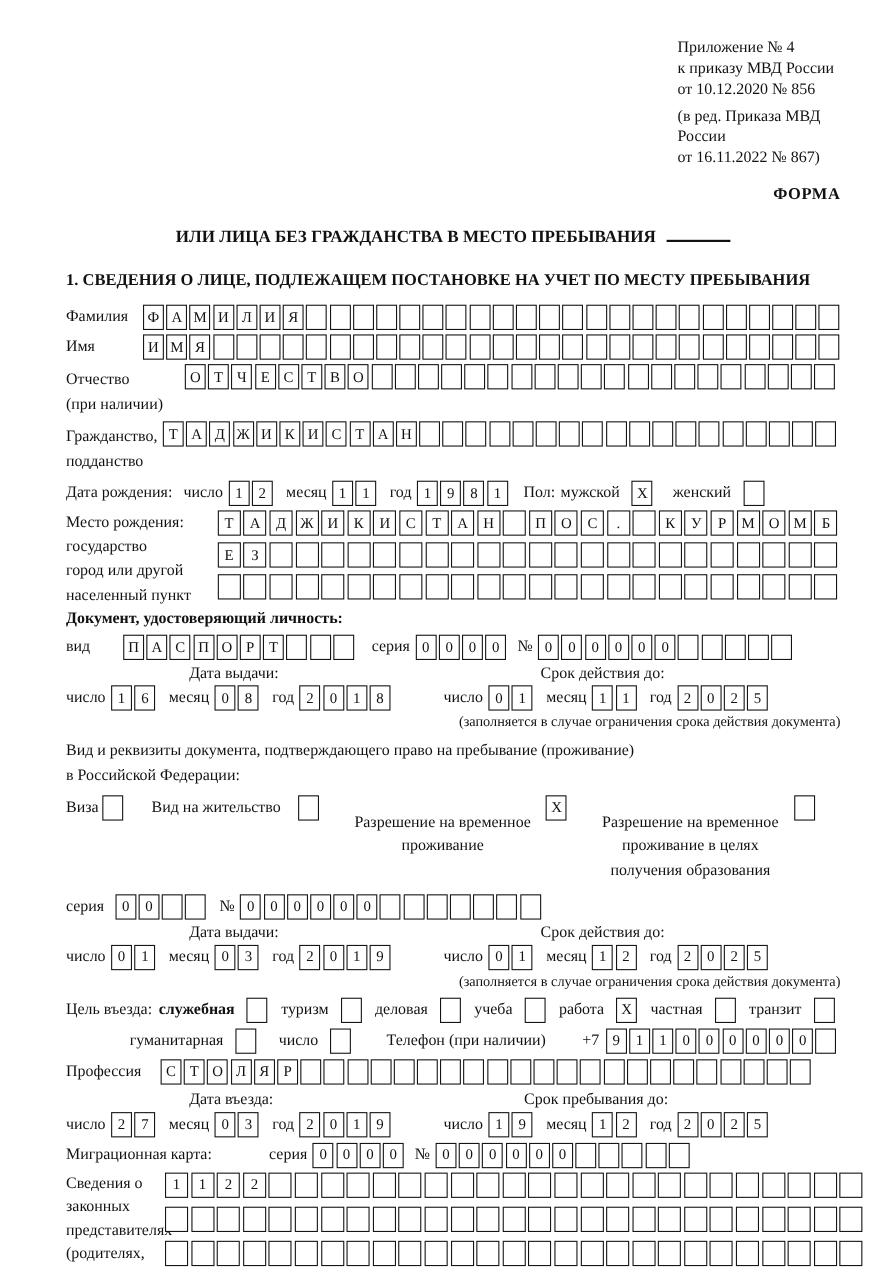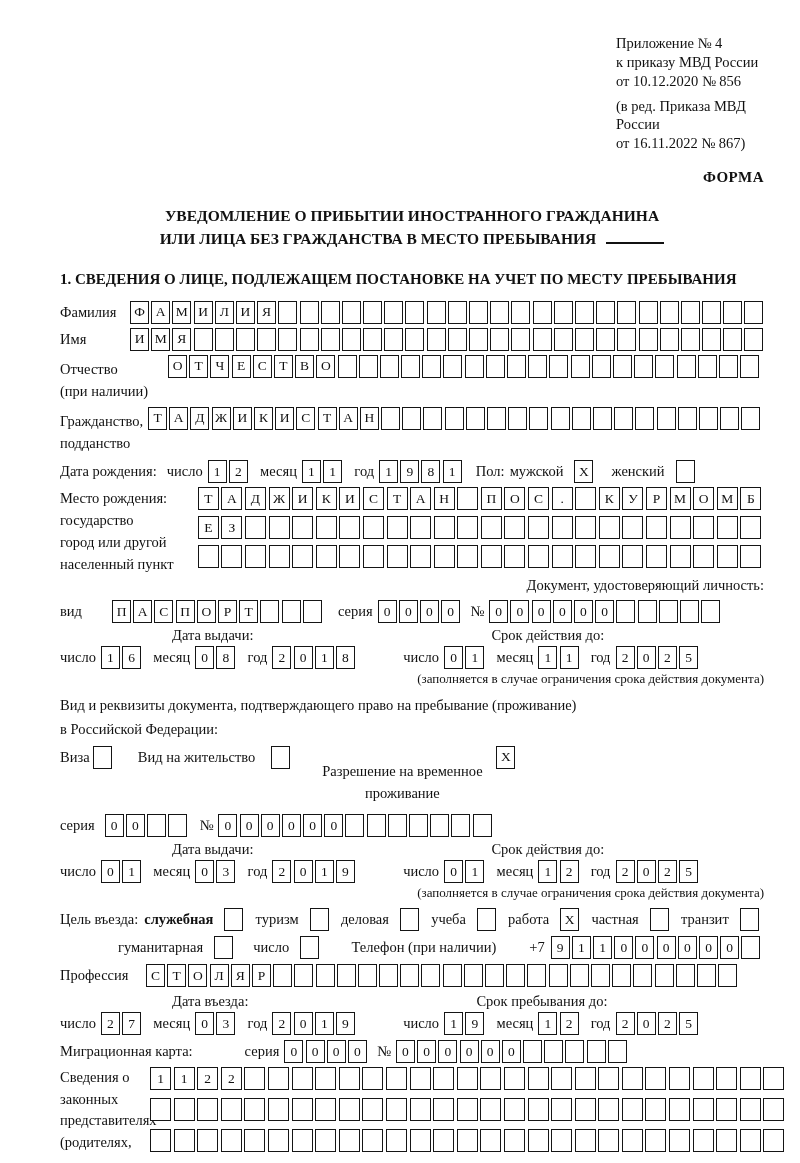--- a/index.html
+++ b/index.html
@@ -42,42 +42,41 @@
   .opts{display:flex;margin:5px 0 10px;}
   .opt{display:flex;align-items:flex-start;}
   .opt+.opt{margin-left:24px;}
   .opt .t{padding-top:3px;white-space:nowrap;margin-right:8px;}
   .opt .tc{text-align:center;padding-top:3px;margin-right:8px;line-height:1.5;margin-top:12px;}
   .prow{display:flex;align-items:flex-start;margin-bottom:5px;}
   .prow>*{flex:none;}
   .bp{display:flex;margin-bottom:2px;}
   .bp .col .cells{margin-bottom:6px;}
   .bp .lblcol div{line-height:22px;}
-  .ctr{text-align:right;font-weight:normal;margin:2px 0 6px;}
+  .ctr{text-align:left;font-weight:bold;margin:2px 0 6px;}
   .repr{display:flex;margin-top:2px;}
   .repr .lblcol div{line-height:21.5px;}
   .repr .col .cells{margin-bottom:8px;}
 </style>
 </head>
 <body>
 
 <div class="page">
 
   <div class="appx">
     <div>Приложение № 4</div>
     <div>к приказу МВД России</div>
     <div>от 10.12.2020 № 856</div>
     <div class="edition">(в ред. Приказа МВД России</div>
     <div>от 16.11.2022 № 867)</div>
   </div>
 
   <div class="forma">ФОРМА</div>
 
   <div class="title">
-    <div>УВЕДОМЛЕНИЕ О ПРИБЫТИИ ИНОСТРАННОГО ГРАЖДАНИНА</div>
     <div><span>ИЛИ ЛИЦА БЕЗ ГРАЖДАНСТВА В МЕСТО ПРЕБЫВАНИЯ</span><span class="uline"></span></div>
   </div>
 
   <div class="sec">1. СВЕДЕНИЯ О ЛИЦЕ, ПОДЛЕЖАЩЕМ ПОСТАНОВКЕ НА УЧЕТ ПО МЕСТУ ПРЕБЫВАНИЯ</div>
 
   <div class="row">
     <span class="lbl w70">Фамилия</span>
     <span class="cells">
         <span class="cell">Ф</span>
         <span class="cell">А</span>
@@ -436,20 +435,24 @@
       <span class="cell">&nbsp;</span>
     </span>
     <span class="opt">
       <span class="t" style="margin-right:16px;">Вид на жительство</span>
       <span class="cell">&nbsp;</span>
     </span>
     <span class="opt">
       <span class="tc w170">Разрешение на временное проживание</span>
       <span class="cell">X</span>
     </span>
+    <span class="opt">
+      <span class="tc w170">Разрешение на временное проживание в целях получения образования</span>
+      <span class="cell">&nbsp;</span>
+    </span>
   </div>
 
   <div class="row">
     <span class="lbl" style="margin-right:10px;">серия</span>
     <span class="cells">
         <span class="cell">0</span>
         <span class="cell">0</span>
         <span class="cell">&nbsp;</span>
         <span class="cell">&nbsp;</span>
       </span>

